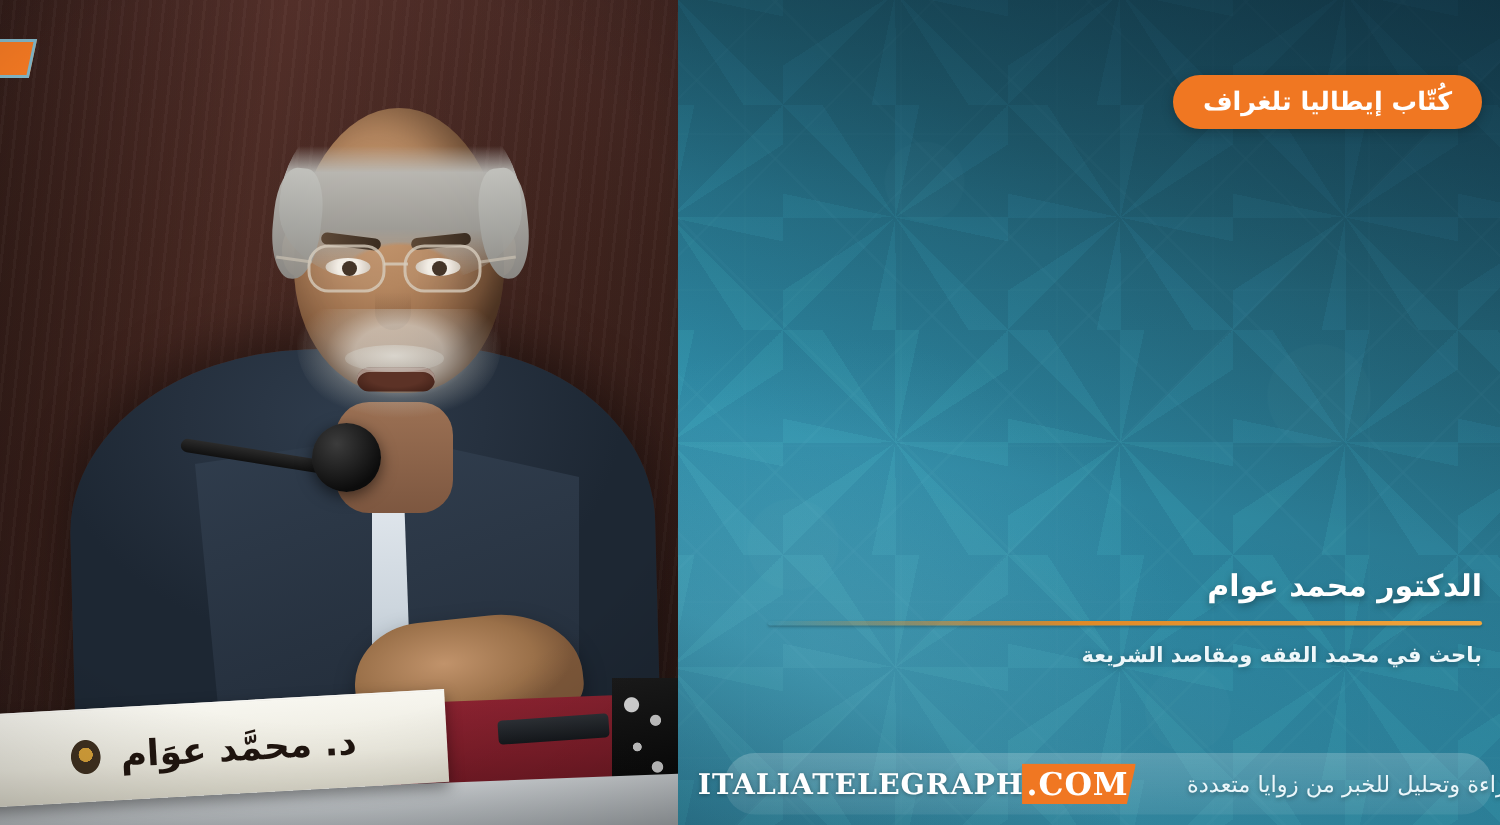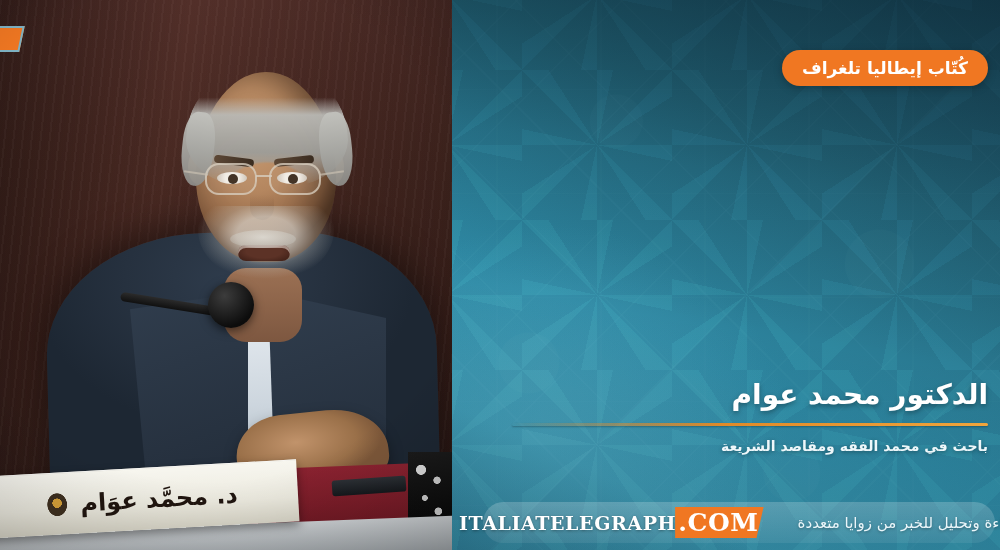--- a/index.html
+++ b/index.html
@@ -309,21 +309,21 @@
     font-size:31px; font-weight:700; line-height:1.52;
     text-shadow: 0 2px 6px rgba(0,0,0,.30);
   }
 
   
   .author-block{
     position:absolute; right:12px; top:378px; left:60px;
     text-align:right; direction:rtl;
   }
   .author-name{
-    color:#ffffff; font-size:28px; font-weight:700;
+    color:#ffffff; font-size:20px; font-weight:700;
     text-shadow: 0 2px 5px rgba(0,0,0,.35);
   }
   .author-rule{
     margin:12px 0 0 0; height:3px; border-radius:2px;
     background: linear-gradient(270deg, #f0a53c 0%, #e08a28 56%, rgba(224,138,40,.0) 100%);
     box-shadow: 0 1px 2px rgba(0,0,0,.25);
   }
   .author-role{
     margin-top:12px;
     color:#eef7fa; font-size:14px; font-weight:700;
@@ -346,21 +346,21 @@
   .brand{
     display:flex; align-items:center; direction:ltr;
     font-family:"DejaVu Serif","Liberation Serif",serif;
   }
   .brand-name{
     color:#ffffff; font-size:19px; font-weight:900; letter-spacing:.6px;
     text-shadow: 0 1px 3px rgba(0,0,0,.35);
   }
   .brand-tld{
     background:#f07722;
-    color:#ffffff; font-size:25px; font-weight:900; letter-spacing:.6px;
+    color:#ffffff; font-size:21px; font-weight:900; letter-spacing:.6px;
     padding:1px 5px 1px 3px;
     clip-path: polygon(0 0, 100% 0, 92% 100%, 0 100%);
     margin-left:-1px;
   }
 </style>
 </head>
 <body>
 
 <div class="card">
 

